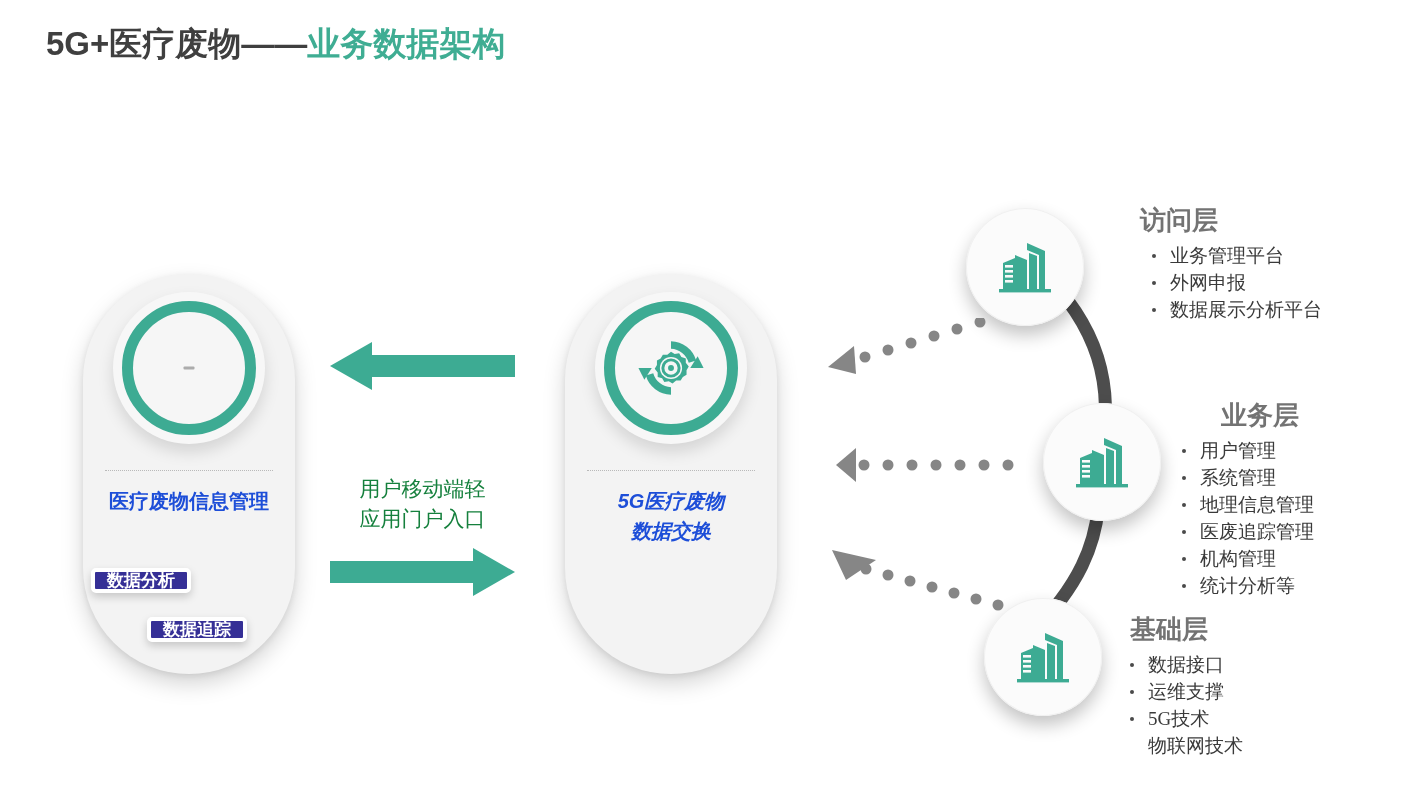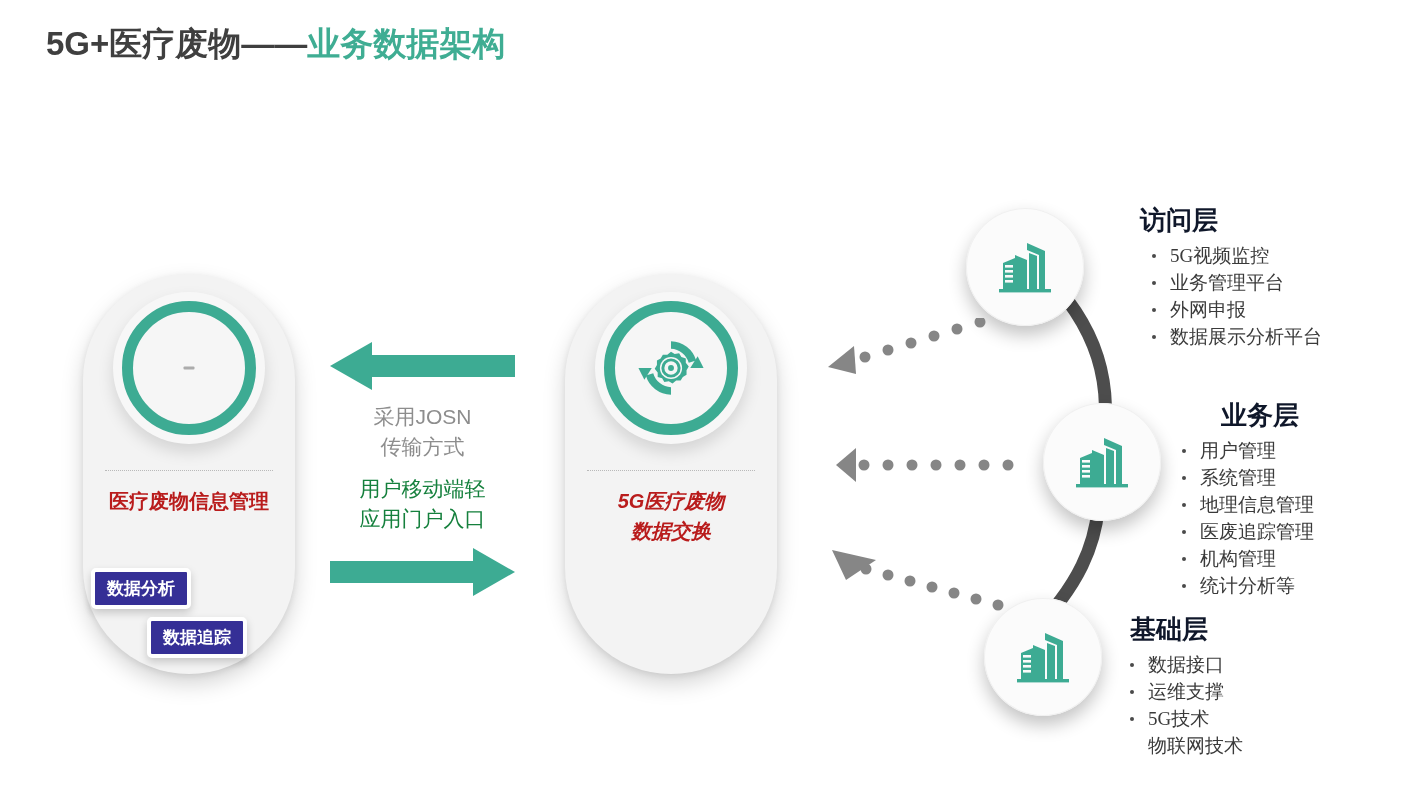--- a/index.html
+++ b/index.html
@@ -41,28 +41,28 @@
   }
   .gear-icon{position:absolute;left:50%;top:50%;transform:translate(-50%,-50%);
     width:74px;height:74px;}
 
   .dotted-sep{
     position:absolute;left:22px;right:22px;top:196px;height:0;
     border-top:1.6px dotted #b9b9b9;
   }
   .pill-title{
     position:absolute;left:0;right:0;top:212px;text-align:center;
-    font-size:20px;font-weight:bold;color:#b91c1c;line-height:30px;
+    font-size:20px;font-weight:bold;color:#1d4ed8;line-height:30px;
   }
 
   
   .badge{
     position:absolute;background:#352f96;color:#ffffff;
     font-size:17px;font-weight:bold;line-height:1;
-    padding:8px 12px;border-radius:5px;
+    padding:0 12px;border-radius:5px;
     border:4px solid #ffffff;
     box-shadow:0 4px 8px rgba(0,0,0,0.18);
     white-space:nowrap;
   }
   .badge-1{left:8px;top:294px;}
   .badge-2{left:64px;top:343px;}
 
   
   .arrow-block{position:absolute;left:330px;top:340px;width:200px;height:260px;}
   .arrow-svg{position:absolute;left:0;width:185px;height:52px;}
@@ -90,21 +90,21 @@
 
   .dot-arrow{position:absolute;}
   .da-1{left:818px;top:318px;width:170px;height:70px;}
   .da-2{left:836px;top:440px;width:180px;height:50px;}
   .da-3{left:808px;top:538px;width:200px;height:80px;}
 
   
   .layer{position:absolute;}
   .layer-title{
     font-family:"Liberation Serif","DejaVu Serif",serif;
-    font-size:26px;font-weight:bold;color:#0f172a;margin-bottom:4px;
+    font-size:26px;font-weight:bold;color:#737373;margin-bottom:4px;
   }
   .layer-list{list-style:none;margin:0;padding:0;}
   .layer-list li{
     font-family:"Liberation Serif","DejaVu Serif",serif;
     font-size:19px;color:#3a3a3a;line-height:27px;
     position:relative;padding-left:30px;white-space:nowrap;
   }
   .layer-list li.bulleted::before{
     content:"";position:absolute;left:12px;top:12px;
     width:4px;height:4px;border-radius:50%;background:#4a4a4a;
@@ -157,24 +157,20 @@
     <div class="pill-title">
       <div>5G医疗废物</div>
       <div>数据交换</div>
     </div>
   </div>
 
   <div class="arrow-block">
     <svg class="arrow-svg arrow-top" viewBox="0 0 185 52">
       <path d="M0 26 L42 2 L42 15 L185 15 L185 37 L42 37 L42 50 Z" fill="#3dab93"></path>
     </svg>
-    <div class="center-label label-json">
-      <div>采用JOSN</div>
-      <div>传输方式</div>
-    </div>
     <div class="center-label label-portal">
       <div>用户移动端轻</div>
       <div>应用门户入口</div>
     </div>
     <svg class="arrow-svg arrow-bottom" viewBox="0 0 185 52">
       <path d="M185 26 L143 2 L143 15 L0 15 L0 37 L143 37 L143 50 Z" fill="#3dab93"></path>
     </svg>
   </div>
 
   <svg class="arc-svg" viewBox="0 0 240 560">
@@ -264,21 +260,20 @@
       <circle cx="102" cy="43" r="5.5"></circle>
       <circle cx="80" cy="37" r="5.5"></circle>
       <circle cx="58" cy="31" r="5.5"></circle>
       <path d="M68 22 L38 42 L24 12 Z"></path>
     </g>
   </svg>
 
   <div class="layer lg-1">
     <div class="layer-title">访问层</div>
     <ul class="layer-list">
-      <li class="bulleted">5G视频监控</li>
       <li class="bulleted">业务管理平台</li>
       <li class="bulleted">外网申报</li>
       <li class="bulleted">数据展示分析平台</li>
     </ul>
   </div>
 
   <div class="layer lg-2">
     <div class="layer-title">业务层</div>
     <ul class="layer-list">
       <li class="bulleted">用户管理</li>

